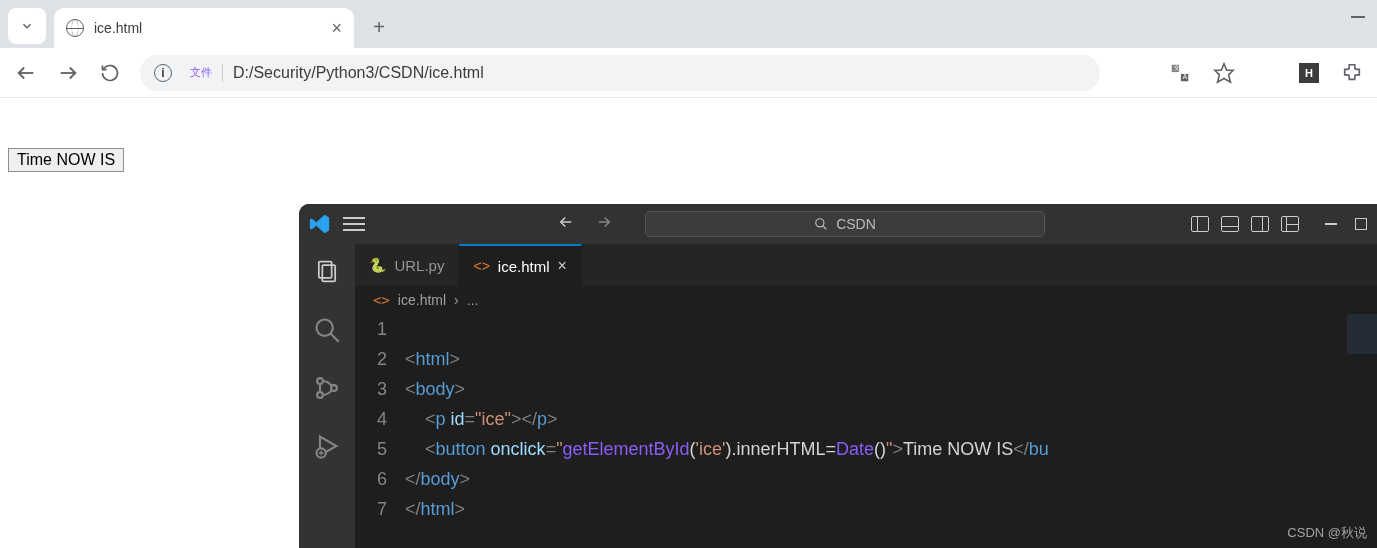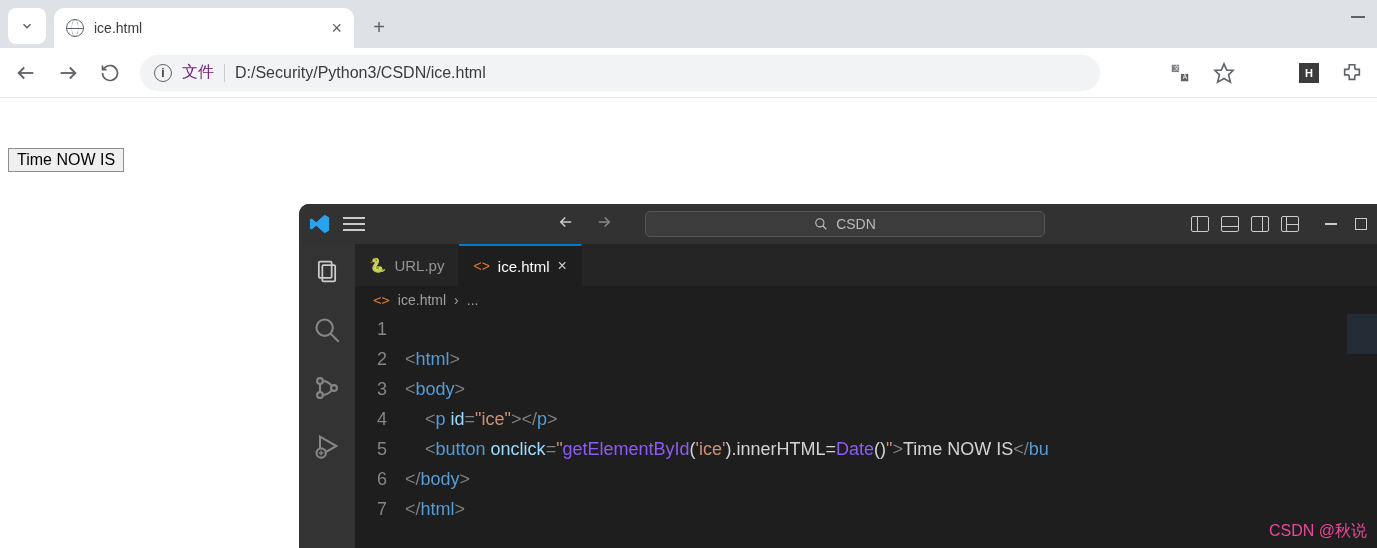--- a/index.html
+++ b/index.html
@@ -13,21 +13,21 @@
 .tab .globe::before { content:""; position:absolute; inset:0; border-left:1.5px solid #5f6368; border-right:1.5px solid #5f6368; border-radius:50%; transform:scaleX(.45); }
 .tab .globe::after { content:""; position:absolute; left:0; right:0; top:50%; border-top:1.5px solid #5f6368; }
 .tab .close { margin-left:auto; font-size:18px; color:#5f6368; line-height:1; cursor:pointer; }
 .newtab { width:30px; height:30px; display:flex; align-items:center; justify-content:center; font-size:20px; color:#5f6368; margin-left:10px; margin-bottom:6px; cursor:pointer; }
 .win-min { position:absolute; right:12px; top:16px; width:14px; height:2px; background:#5f6368; }
 
 .toolbar { height:50px; background:#fff; display:flex; align-items:center; padding:0 14px; gap:18px; border-bottom:1px solid #e8e8e8; }
 .nav-icn { color:#5f6368; display:flex; align-items:center; justify-content:center; width:24px; height:24px; }
 .omnibox { flex:0 0 960px; height:36px; background:#f1f3f4; border-radius:18px; display:flex; align-items:center; padding:0 14px; gap:10px; font-size:16px; color:#3c3c3c; }
 .omnibox .info { width:18px; height:18px; border:1.8px solid #5f6368; border-radius:50%; display:flex; align-items:center; justify-content:center; font-size:12px; font-weight:bold; }
-.omnibox .lbl { font-size:16px; color:#701a75; }
+.omnibox .lbl { font-size:11px; color:#8b5cf6;margin-left:8px; }
 .rt-icons { margin-left:auto; display:flex; align-items:center; gap:22px; color:#5f6368; }
 .rt-icons .sq { width:20px; height:20px; border:2px solid #3c3c3c; display:flex; align-items:center; justify-content:center; font-size:11px; font-weight:bold; background:#3c3c3c; color:#fff; }
 .rt-icons svg { display:block; }
 
 .page { padding:20px 8px; font-size:20px; color:#222; }
 .page button { margin-top:30px; font-size:16px; padding:2px 8px; background:#efefef; border:1px solid #8f8f8f; cursor:pointer; }
 
 
 .vscode { position:absolute; left:299px; top:204px; right:0; bottom:0; background:#1e1e1e; color:#ccc; border-radius:10px 0 0 0; overflow:hidden; display:flex; flex-direction:column; font-family: Consolas, "Courier New", monospace; }
 .vs-title { height:40px; background:#323233; display:flex; align-items:center; padding:0 10px; gap:12px; }
@@ -62,21 +62,21 @@
 .crumbs .html-icon { font-family:monospace; }
 
 .code { flex:1; overflow:hidden; font-size:18px; line-height:30px; position:relative; }
 .code-row { display:flex; }
 .lineno { width:50px; text-align:right; padding-right:18px; color:#858585; user-select:none; }
 .codeline { white-space:pre; }
 .tk-punct{color:#808080;} .tk-tag{color:#569cd6;} .tk-attr{color:#9cdcfe;} .tk-str{color:#ce9178;} .tk-fn{color:#8b5cf6;} .tk-txt{color:#d4d4d4;} .tk-doc{color:#569cd6;}
 
 .minimap { position:absolute; right:0; top:0; width:30px; height:40px; background:#25323e; opacity:.7; }
 
-.watermark { position:absolute; right:10px; bottom:6px; font-size:16px; color:#ec4899; font-family:Arial; }
+.watermark { position:absolute; right:10px; bottom:6px; font-size:13px; color:#a3a3a3; font-family:Arial; }
 </style>
 </head>
 <body>
 
 <div class="tabstrip">
   <div class="tabctrl">
     <svg width="14" height="14" viewBox="0 0 24 24" fill="none" stroke="#5f6368" stroke-width="2.5">
         <polyline points="6 9 12 15 18 9"></polyline>
       </svg>
   </div>

